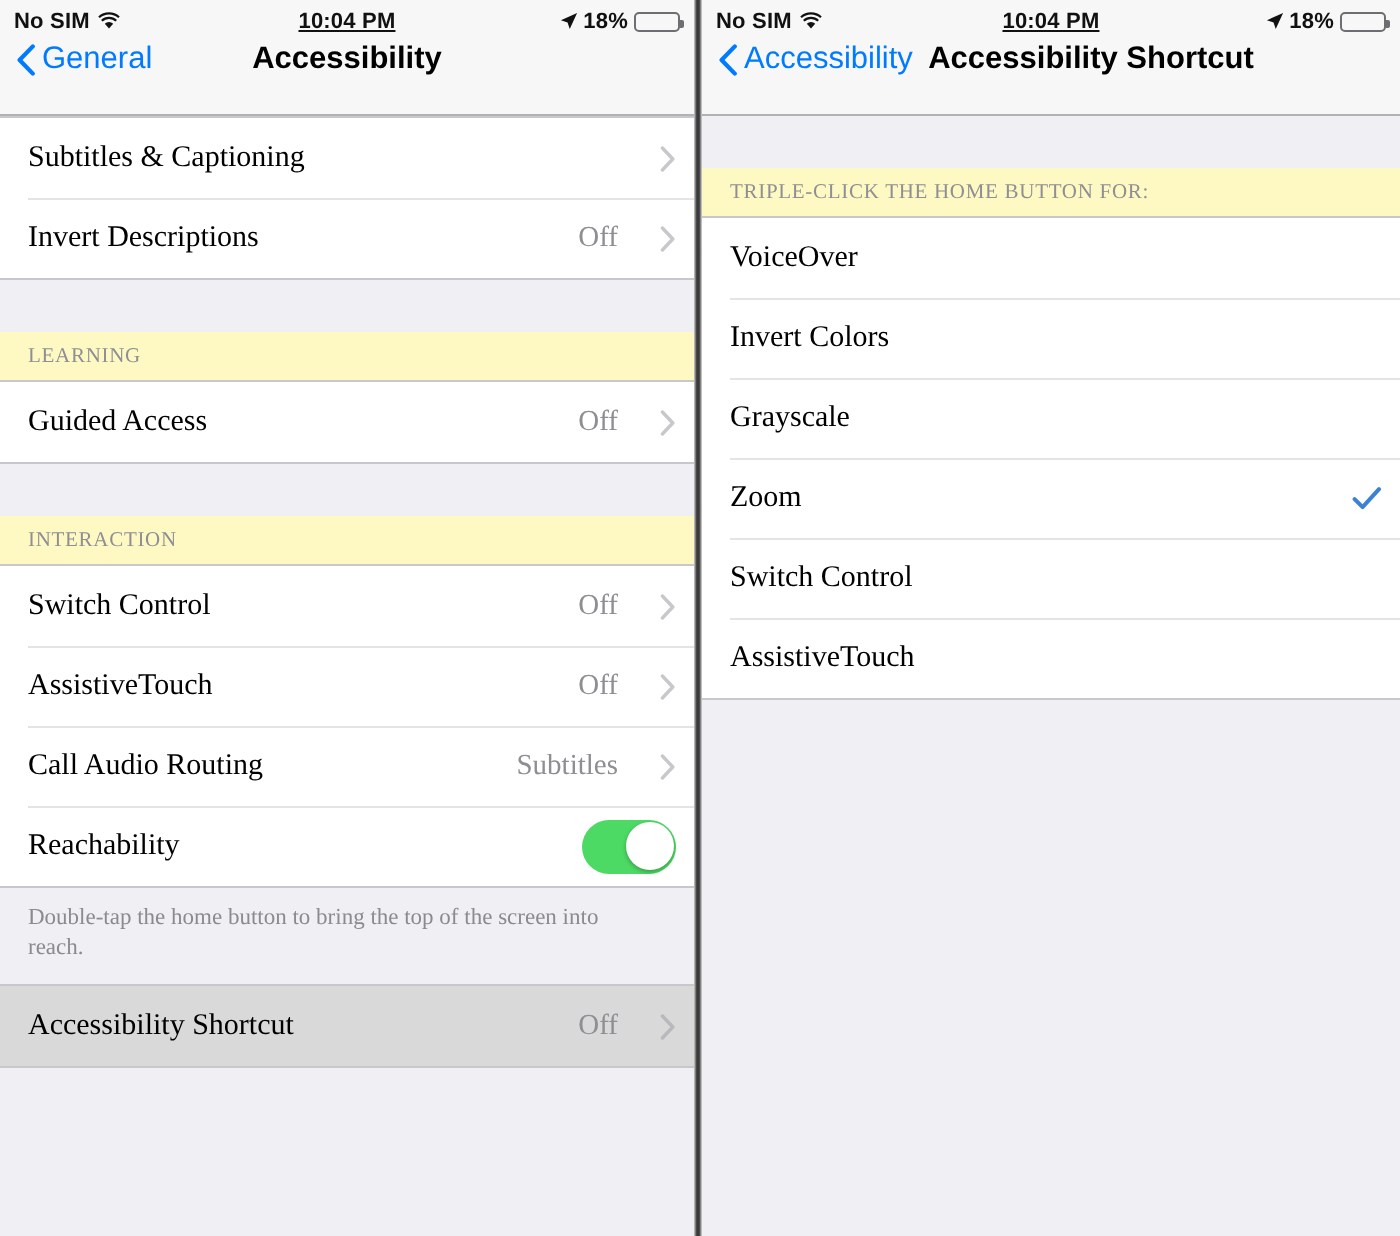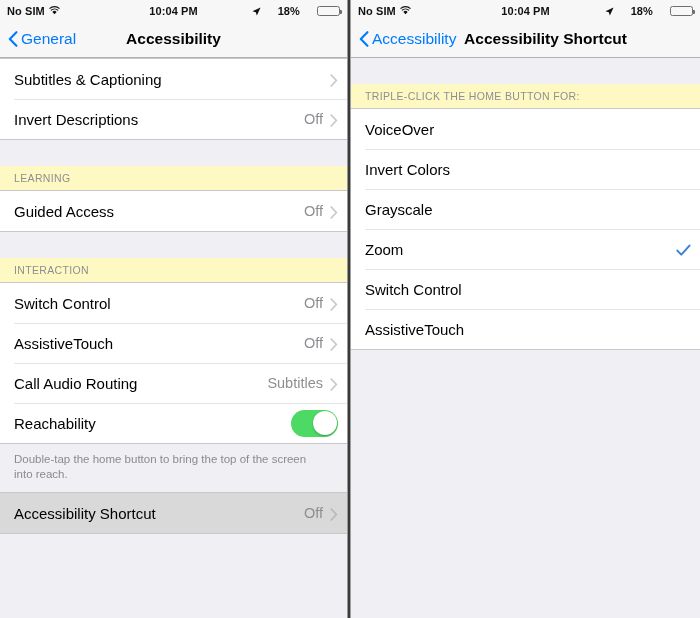--- a/index.html
+++ b/index.html
@@ -33,22 +33,22 @@
     background: #f7f7f7;
     display: flex;
     align-items: center;
     padding: 0 7px;
     font-size: 11px;
     color: #111;
     font-weight: 600;
     letter-spacing: .1px;
   }
   .sb-left { display: flex; align-items: center; gap: 4px; width: 33%; }
-  .sb-center { width: 34%; text-align: center; font-weight: 600; }
-  .sb-right { width: 33%; display: flex; align-items: center; justify-content: flex-end; gap: 17px; }
+  .sb-center { width: 34%; text-align: center; font-weight: 600; text-decoration: underline; }
+  .sb-right { width: 33%; display: flex; align-items: center; justify-content: flex-end; gap: 3px; }
 
   .wifi-icon { display:inline-block; width:11px; height:9px; position:relative; }
   .wifi-icon svg { display:block; }
   .loc-icon { display:inline-block; width:9px; height:9px; }
 
   .battery {
     position: relative;
     width: 23px; height: 10px;
     border: 1px solid #6d6d72;
     border-radius: 2.5px;
@@ -66,21 +66,21 @@
     background: #e8413a;
     border-radius: 1px;
   }
 
   
   .navbar {
     height: 37px;
     background: #f7f7f7;
     border-bottom: 1px solid #b2b2b2;
     display: flex;
-    align-items: center;
+    align-items: flex-start;
     position: relative;
     padding: 0 8px;
   }
   .back-btn {
     display: flex;
     align-items: center;
     color: #007aff;
     font-size: 15.5px;
     gap: 3px;
     z-index: 2;
@@ -99,20 +99,21 @@
     color: #000;
     pointer-events: none;
   }
   .phone.right .nav-title { text-align: center; padding-left: 40px; }
 
   
   .tableview {
     height: calc(618px - 21px - 38px);
     background: #efeff4;
     overflow: hidden;
+    font-family: Liberation Serif, serif;
   }
   .section-gap { height: 26px; background: #efeff4; }
   .section-header {
     font-size: 10.5px;
     color: #8e8e93;
     letter-spacing: .35px;
     padding: 0 0 6px 14px;
     background: #fef9c3;
     text-transform: uppercase;
     display: flex;
@@ -140,21 +141,21 @@
   }
   .row.pressed { background: #d9d9d9; }
   .row .label {
     font-size: 15px;
     color: #000;
     flex: 1;
   }
   .row .value {
     font-size: 14.5px;
     color: #8e8e93;
-    margin-right: 7px;
+    margin-right: 21px;
   }
   .chevron {
     width: 8px; height: 13px;
     flex: 0 0 8px;
   }
   .checkmark { width: 15px; height: 13px; }
 
   .toggle {
     width: 47px; height: 27px;
     border-radius: 14px;

